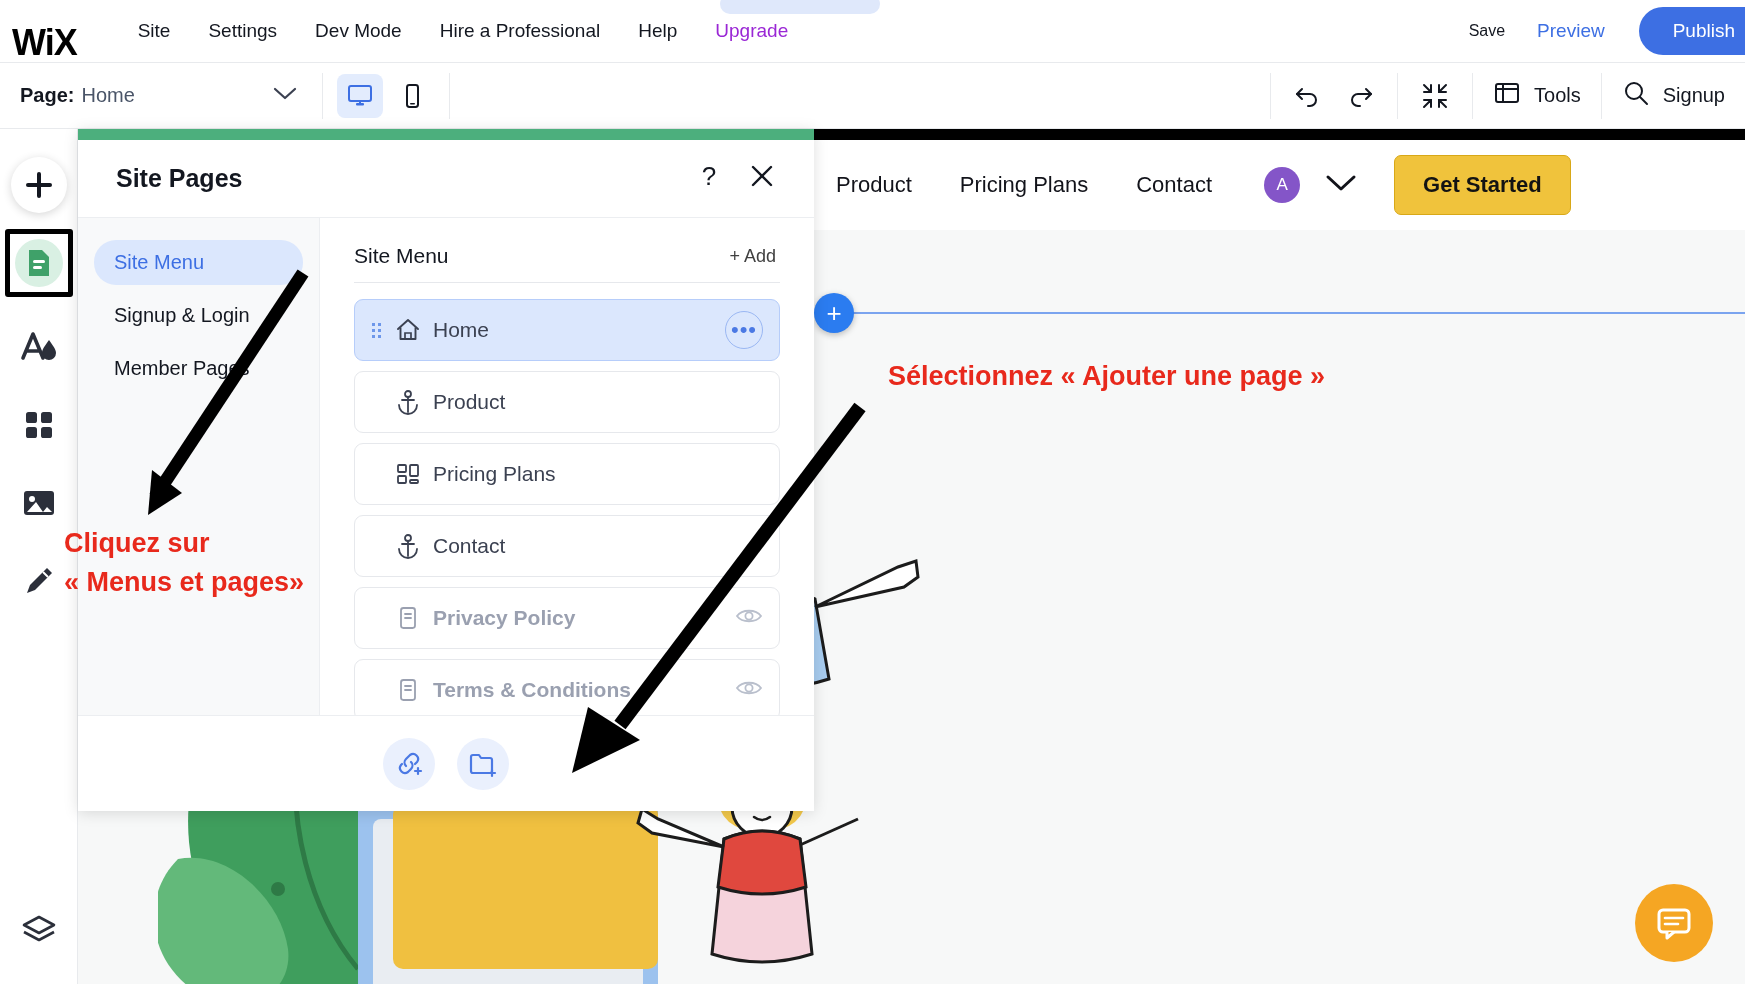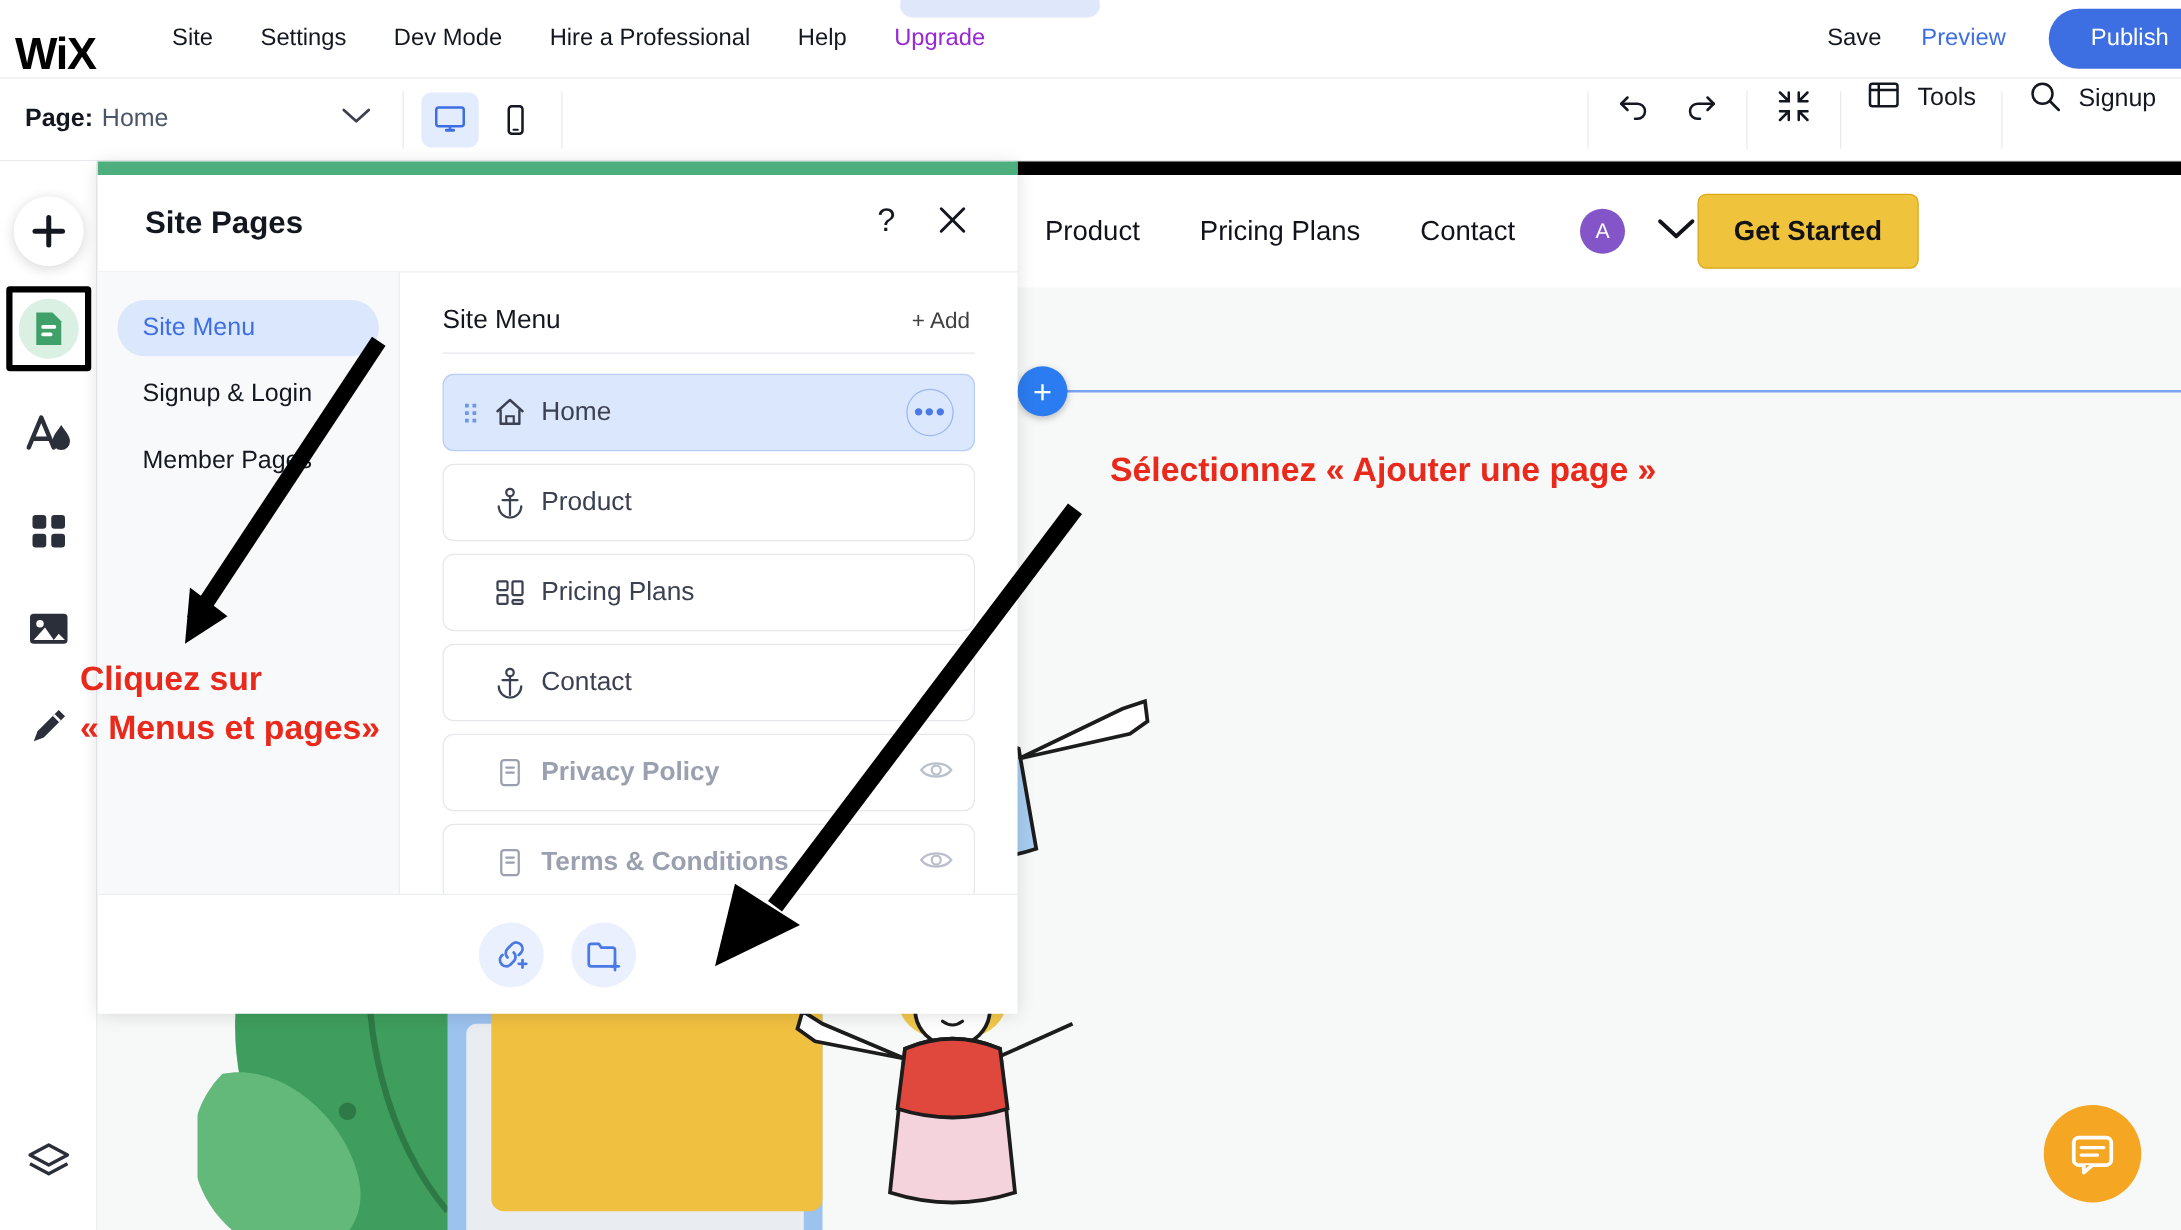--- a/index.html
+++ b/index.html
@@ -21,21 +21,21 @@
     margin-left: 12px; font-size: 36px; font-weight: 700; letter-spacing: -1px;
     color: #000; line-height: 1; font-family: "Liberation Sans", sans-serif; margin-top: 24px;
   }
   .topnav { display: flex; align-items: center; margin-left: 42px; }
   .topnav-item {
     font-size: 19px; color: #131720; padding: 0 19px; cursor: pointer;
     white-space: nowrap;
   }
   .topnav-item.upgrade { color: #9a27d5; }
   .topnav-tail { margin-left: auto; display: flex; align-items: center; padding-right: 0; }
-  .tb-save { font-size: 19px; color: #131720; cursor: pointer; }
+  .tb-save { font-size: 16px; color: #131720; cursor: pointer; }
   .tb-preview { font-size: 19px; color: #3d6fe3; margin-left: 32px; cursor: pointer; }
   .tb-publish {
     margin-left: 34px; margin-right: -24px;
     background: #3d6fe3; color: #fff; font-size: 19px;
     border-radius: 26px; padding: 13px 34px; cursor: pointer;
     border: none;
   }
   .hint-chip {
     position: absolute; left: 720px; top: -6px; width: 160px; height: 20px;
     background: #dfe8fb; border-radius: 10px;
@@ -55,21 +55,21 @@
   .page-sel .val { font-size: 20px; color: #4a5568; margin-left: 7px; font-weight: 400; }
   .page-sel .chev { margin-left: auto; margin-right: 24px; }
   .vdiv { width: 1px; height: 46px; background: #e8eaed; }
   .viewmodes { display: flex; align-items: center; gap: 6px; padding: 0 14px; }
   .vm-btn {
     width: 46px; height: 44px; border-radius: 8px;
     display: flex; align-items: center; justify-content: center; cursor: pointer;
   }
   .vm-btn.active { background: #e3ecfd; }
   .sb-tail { margin-left: auto; display: flex; align-items: center; height: 66px; }
-  .sb-group { display: flex; align-items: flex-start; height: 66px; padding: 0 20px; gap: 18px; }
+  .sb-group { display: flex; align-items: center; height: 66px; padding: 0 20px; gap: 18px; }
   .icon-btn {
     display: flex; align-items: center; justify-content: center;
     cursor: pointer; min-width: 34px; height: 44px;
   }
   .tools-btn, .search-btn {
     display: flex; align-items: center; gap: 13px; cursor: pointer;
     font-size: 20px; color: #131720;
   }
 
   
@@ -112,21 +112,21 @@
   }
   .site-nav { display: flex; align-items: center; margin-left: 0; }
   .site-nav-item { font-size: 22px; color: #12131a; margin-right: 0; padding: 0 24px; cursor: pointer; }
   .avatar {
     width: 36px; height: 36px; border-radius: 50%; background: #8455c8;
     color: #fff; font-size: 17px; display: flex; align-items: center;
     justify-content: center; margin-left: 28px;
   }
   .avatar-chev { margin-left: 24px; cursor: pointer; }
   .get-started {
-    background: #f0c33c; color: #131313; font-weight: 700;
+    margin-left: 36px; background: #f0c33c; color: #131313; font-weight: 700;
     font-size: 22px; border-radius: 7px; padding: 16px 28px; cursor: pointer;
     border: 1px solid #d8a818;
   }
   .strip-line {
     position: absolute; left: 760px; top: 183px; right: 0; height: 2px; background: #7ba4ef;
   }
   .strip-plus {
     position: absolute; left: 736px; top: 164px; width: 40px; height: 40px;
     border-radius: 50%; background: #2b7cf0; color: #fff;
     display: flex; align-items: center; justify-content: center;

